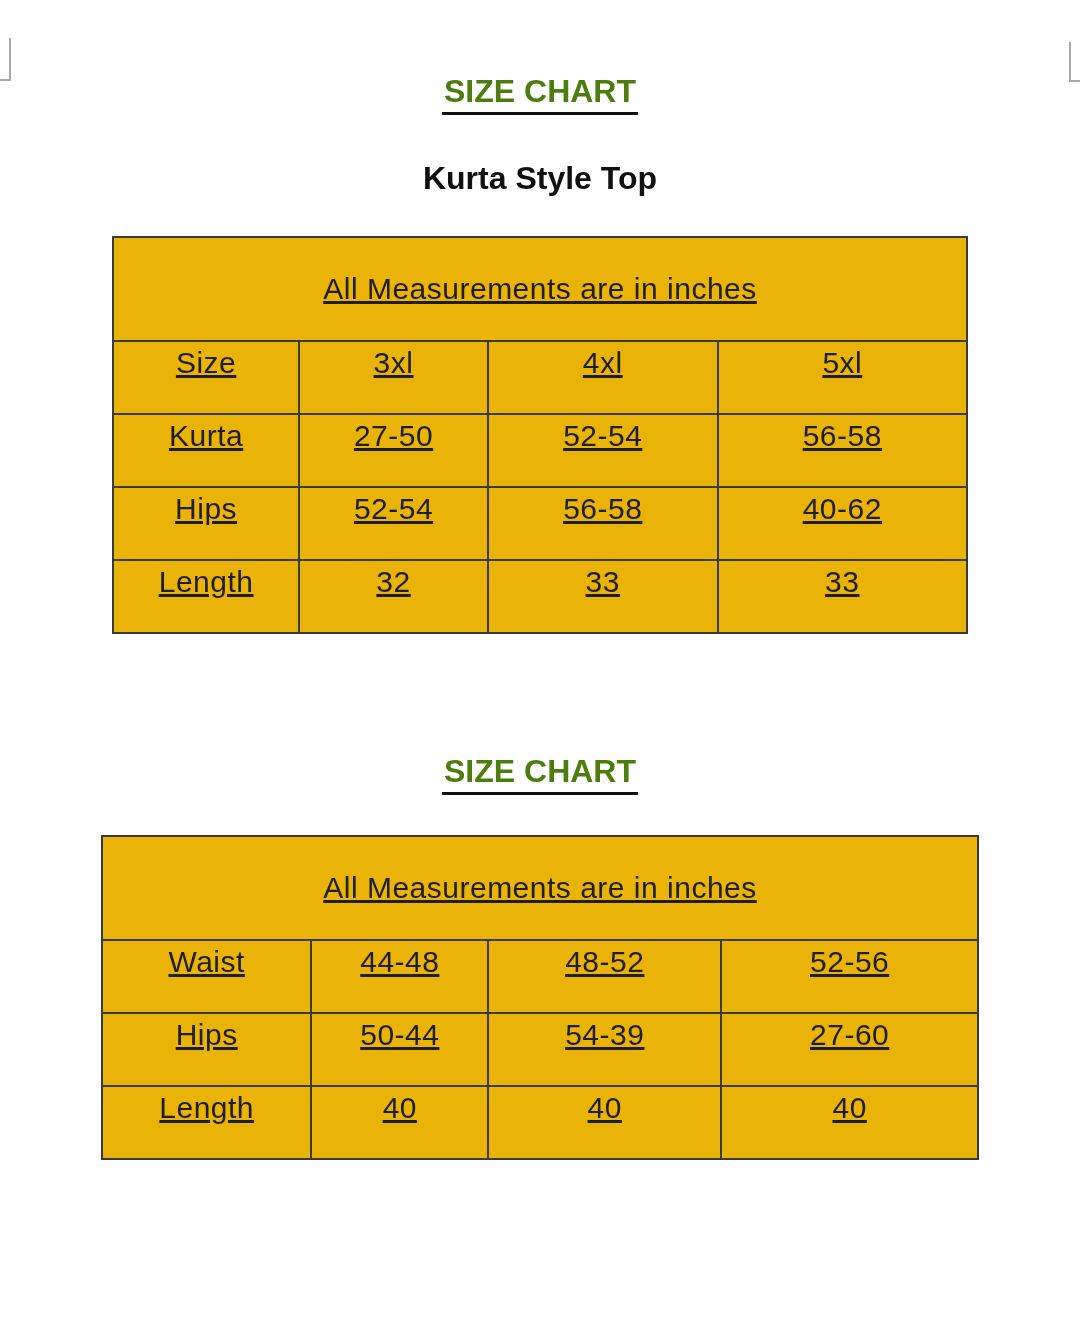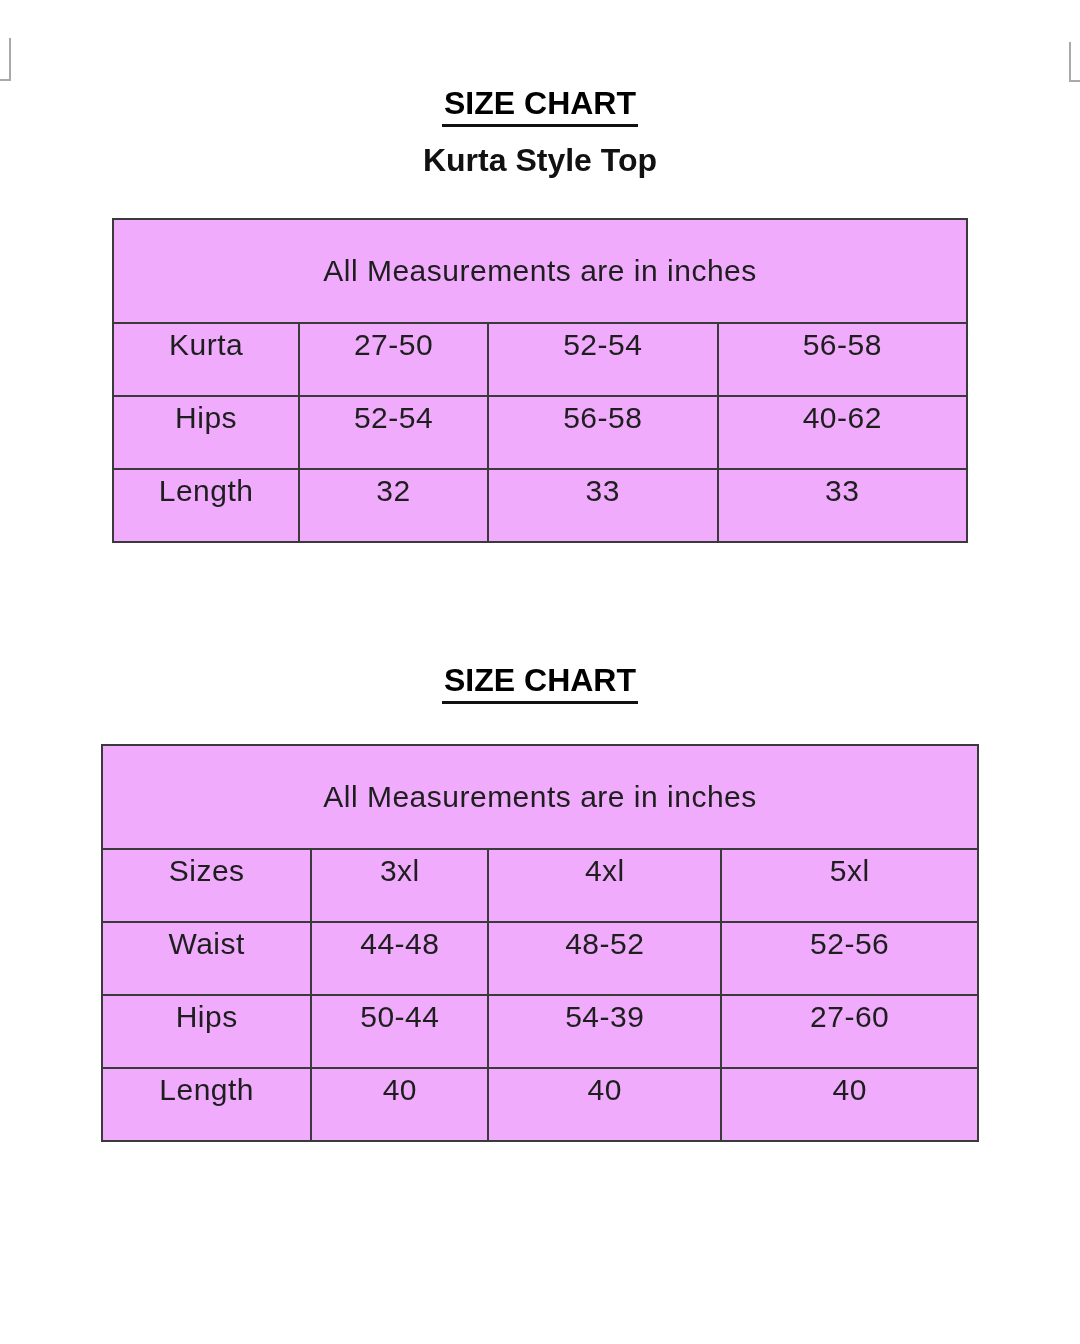--- a/index.html
+++ b/index.html
@@ -33,48 +33,49 @@
       top: 42px;
       height: 38px;
       border-left: 2px solid #a9a9a9;
       border-bottom: 2px solid #a9a9a9;
     }
 
     .chart-section { text-align: center; }
     .section-1 { padding-top: 72px; }
 
     h2.title {
-      margin: 12px;
+      margin: 0;
       font-size: 32px;
       line-height: 38px;
       font-weight: 600;
       letter-spacing: 0px;
-      color: #000000;
+      color: #4d7c0f;
       text-align: center;
     }
     .section-2 h2.title { margin-top: 118px; }
     h2.title .underlined {
       display: inline-block;
       border-bottom: 3px solid #111111;
       padding: 0 2px 2px 2px;
     }
     h3.subtitle {
-      margin: 15px 0 0 0;
+      margin: 45px 0 0 0;
       font-size: 32px;
       line-height: 36px;
       font-weight: 600;
       color: #111111;
       text-align: center;
     }
 
     table.size-table {
       border-collapse: collapse;
       table-layout: fixed;
       margin: 40px auto 0 auto;
-      background: #f0abfc;
+      background: #eab308;
+      text-decoration: underline;
     }
     table.table-kurta   { width: 856px; }
     table.table-palazzo { width: 878px; }
 
     table.table-kurta   col.c1 { width: 21.8%; }
     table.table-kurta   col.c2 { width: 22.1%; }
     table.table-kurta   col.c3 { width: 26.9%; }
     table.table-kurta   col.c4 { width: 29.2%; }
 
     table.table-palazzo col.c1 { width: 23.9%; }
@@ -120,20 +121,26 @@
           <col class="c1">
           <col class="c2">
           <col class="c3">
           <col class="c4">
         </colgroup>
       <tbody>
         <tr>
           <td colspan="4" class="note-cell">All Measurements are in inches</td>
         </tr>
         <tr>
+          <td class="data-cell">Size</td>
+          <td class="data-cell">3xl</td>
+          <td class="data-cell">4xl</td>
+          <td class="data-cell">5xl</td>
+        </tr>
+        <tr>
           <td class="data-cell">Kurta</td>
           <td class="data-cell">27-50</td>
           <td class="data-cell">52-54</td>
           <td class="data-cell">56-58</td>
         </tr>
         <tr>
           <td class="data-cell">Hips</td>
           <td class="data-cell">52-54</td>
           <td class="data-cell">56-58</td>
           <td class="data-cell">40-62</td>
@@ -158,26 +165,20 @@
           <col class="c1">
           <col class="c2">
           <col class="c3">
           <col class="c4">
         </colgroup>
       <tbody>
         <tr>
           <td colspan="4" class="note-cell">All Measurements are in inches</td>
         </tr>
         <tr>
-          <td class="data-cell">Sizes</td>
-          <td class="data-cell">3xl</td>
-          <td class="data-cell">4xl</td>
-          <td class="data-cell">5xl</td>
-        </tr>
-        <tr>
           <td class="data-cell">Waist</td>
           <td class="data-cell">44-48</td>
           <td class="data-cell">48-52</td>
           <td class="data-cell">52-56</td>
         </tr>
         <tr>
           <td class="data-cell">Hips</td>
           <td class="data-cell">50-44</td>
           <td class="data-cell">54-39</td>
           <td class="data-cell">27-60</td>

